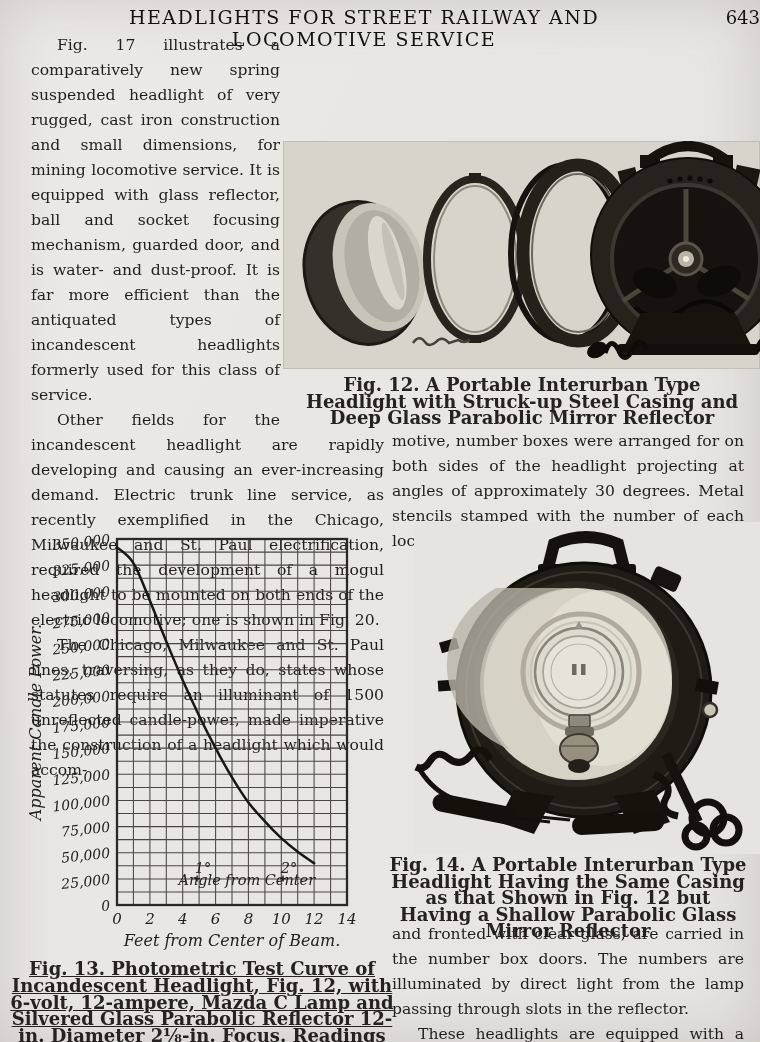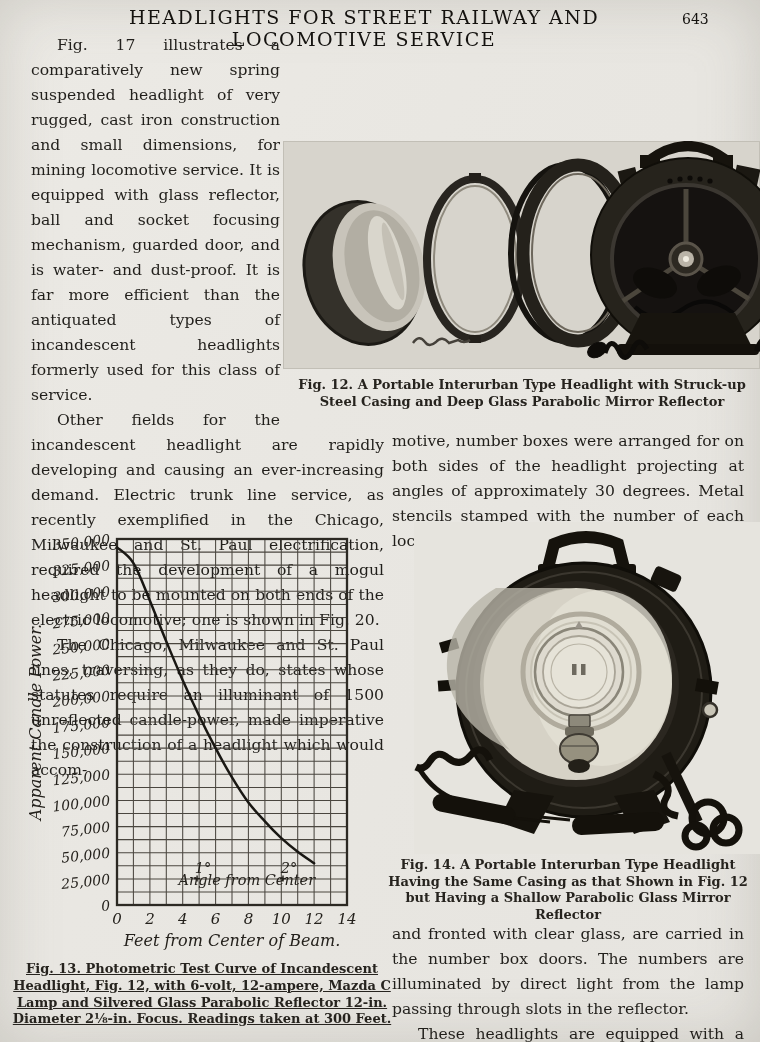--- a/index.html
+++ b/index.html
@@ -5,32 +5,32 @@
   html,body{margin:0;padding:0;background:#b9b6b0;}
   #page{
     position:relative;width:760px;height:1042px;margin:0 auto;
     background:linear-gradient(115deg,#eceae5 0%,#e9e7e2 40%,#e6e4df 100%);
     box-shadow:inset 0 0 60px rgba(120,115,105,.25);
     font-family:"DejaVu Serif",serif;color:#1d1b18;overflow:hidden;
   }
   
   #hdr{position:absolute;left:0;top:6px;width:760px;display:flex;align-items:baseline;gap:24px;}
   #hdr .title{flex:1;text-align:center;font-size:19px;letter-spacing:1.5px;color:#14120f;padding-left:70px;}
-  #hdr .pno{width:78px;text-align:left;font-size:14px;color:#14120f;}
+  #hdr .pno{width:78px;text-align:right;font-size:18px;color:#14120f;}
   
   .para{font-size:15.6px;line-height:25px;text-align:justify;margin:0;color:#211f1b;}
   .para.indent{text-indent:26px;}
   .col{position:absolute;}
   #col-left{left:31px;top:33px;width:353px;}
   #fig12-spacer{float:right;width:104px;height:294px;margin-top:96px;}
   #col-right-1{left:392px;top:33px;width:352px;}
   #col-right-2{left:392px;top:429px;width:352px;}
   #col-right-3{left:392px;top:922px;width:352px;}
   
-  .caption{position:absolute;text-align:center;font-weight:700;font-size:13px;line-height:16.5px;color:#26231e;}
+  .caption{position:absolute;text-align:center;font-weight:700;font-size:18px;line-height:16.5px;color:#26231e;}
   #fig12-cap{left:293px;top:377px;width:458px;}
   #fig13-cap{left:6px;top:961px;width:392px;line-height:16.8px;text-decoration:underline;}
   #fig14-cap{left:388px;top:857px;width:360px;}
   
   .photo{position:absolute;}
   #fig12-photo{left:283px;top:141px;}
   #fig14-photo{left:414px;top:522px;}
   #fig13-chart{position:absolute;left:24px;top:532px;width:362px;height:428px;}
   
   .grid{stroke:#4a463f;stroke-width:1.05;}

